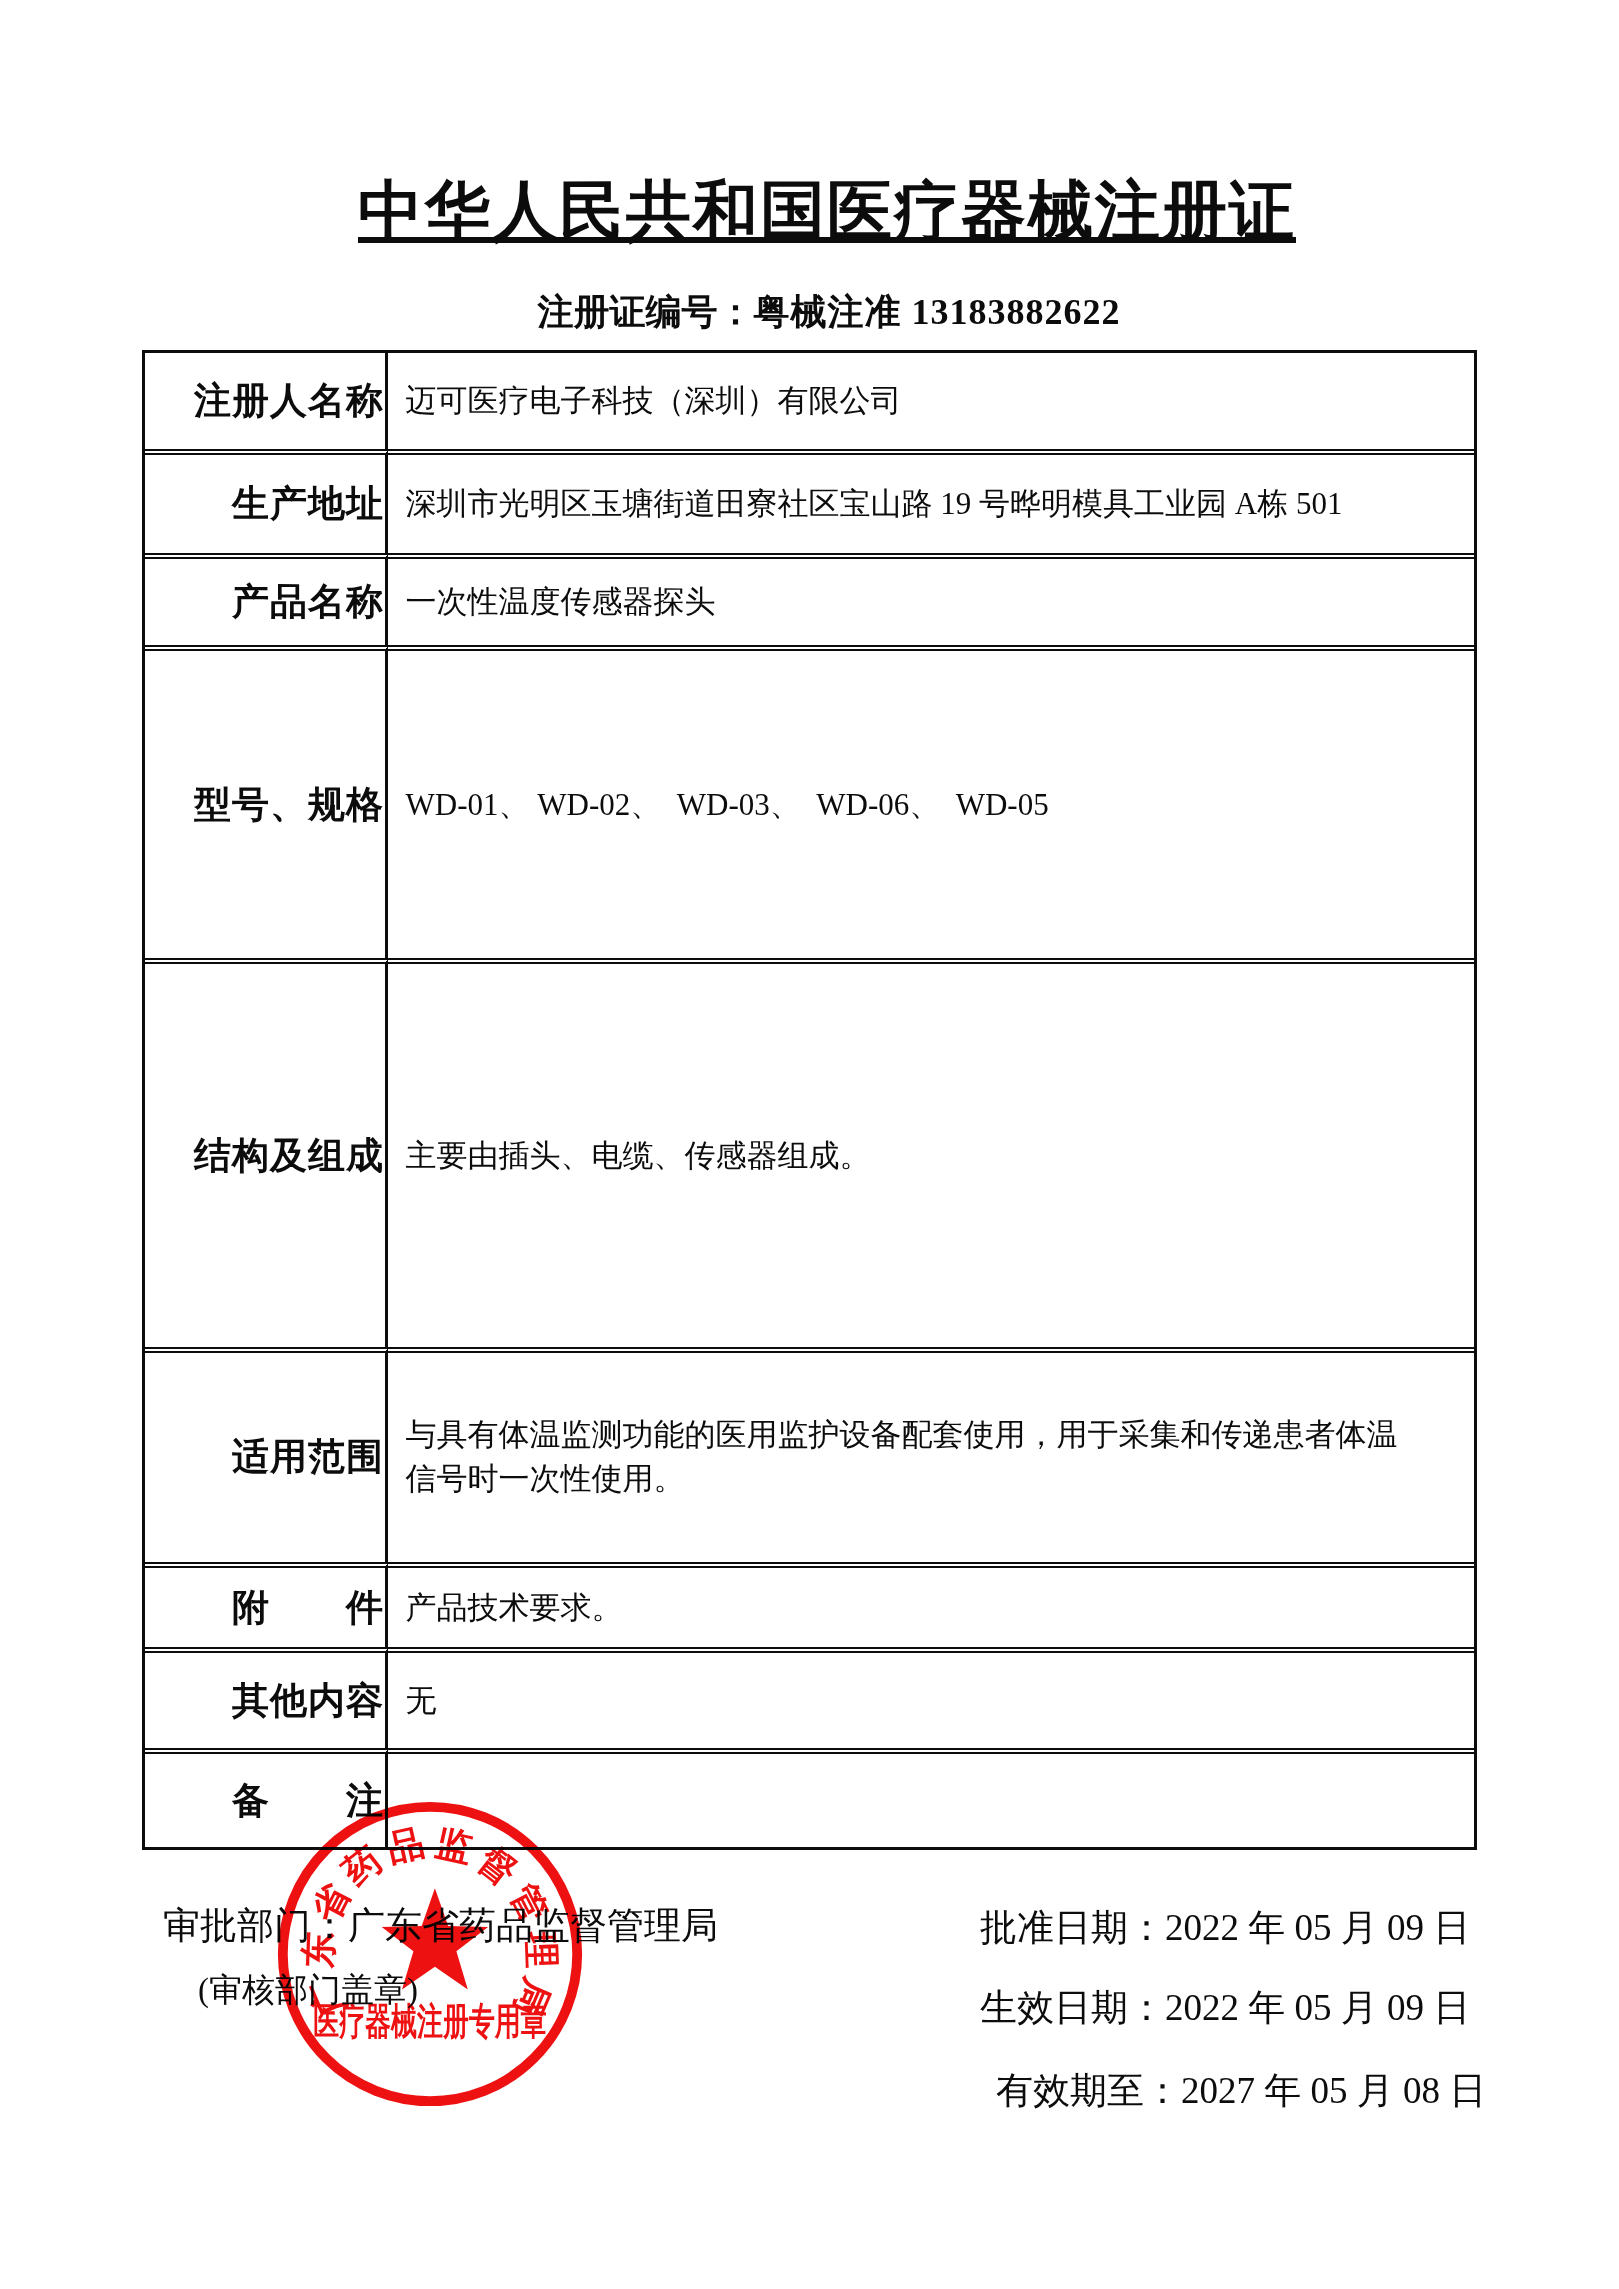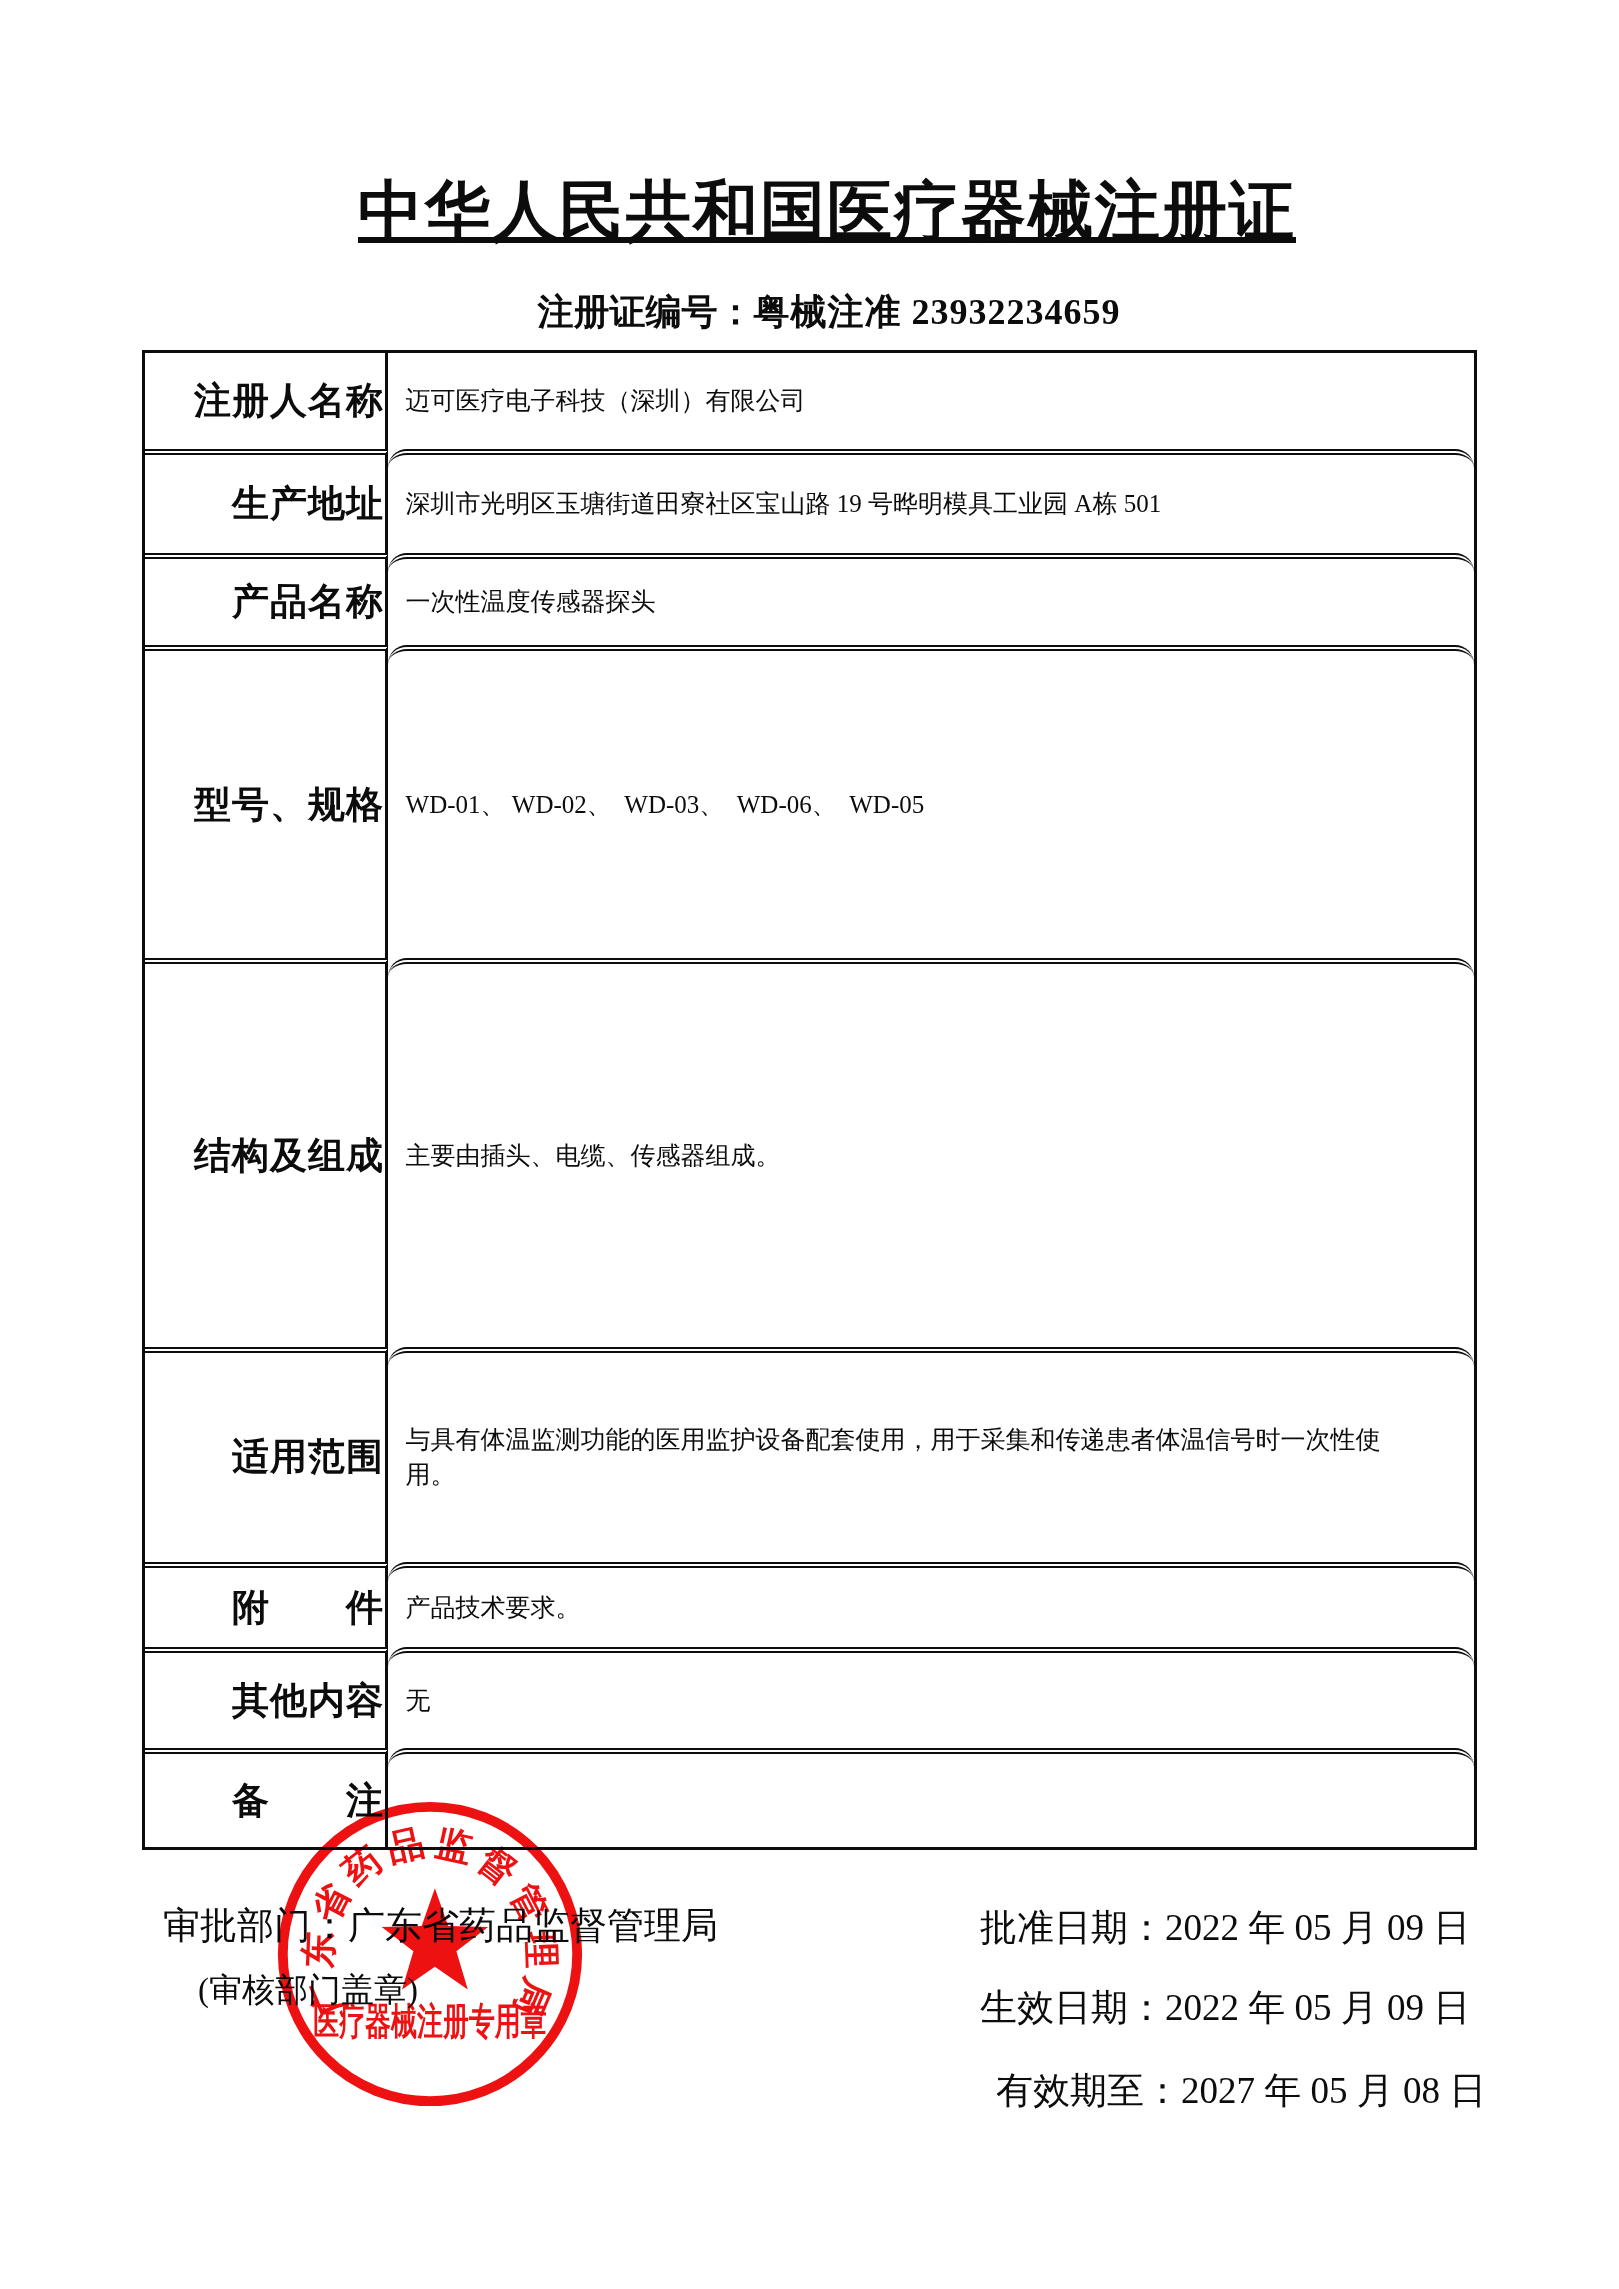--- a/index.html
+++ b/index.html
@@ -27,22 +27,22 @@
     border:3.9px solid #0c0c0c;
   }
   table.cert td{vertical-align:middle;overflow:hidden;}
   table.cert tr + tr td{border-top:6.9px double #0c0c0c;}
   td.lbl{
     width:238px;border-right:3.9px solid #0c0c0c;text-align:right;
     font-family:"DejaVu Sans","Liberation Sans",sans-serif;
     font-weight:700;font-size:37px;letter-spacing:1px;
   }
   td.val{
-    padding:3.9px 59px 3.9px 17.6px;font-size:25px;line-height:1.42;
-    white-space:pre-wrap;word-break:break-word;border-radius:19px;
+    padding:3.9px 59px 3.9px 17.6px;font-size:31px;line-height:1.42;
+    white-space:pre-wrap;word-break:break-word;
   }
   tr.r1 td{height:88px;}  tr.r2 td{height:86px;}  tr.r3 td{height:90px;}
   tr.r4 td{height:79px;}  tr.r5 td{height:299px;} tr.r6 td{height:375px;}
   tr.r7 td{height:201px;} tr.r8 td{height:72px;}  tr.r9 td{height:87px;}
   tr.r10 td{height:85px;}
   .dept-line{position:absolute;left:163px;top:1901px;font-size:37px;white-space:nowrap;}
   .seal-note{position:absolute;left:198px;top:1968px;font-size:33px;white-space:nowrap;}
   .dates{position:absolute;left:980px;top:1903px;width:549px;}
   .date-row{position:absolute;left:0;white-space:nowrap;font-size:37px;}
   .date-row.d0{top:0;} .date-row.d1{top:80px;} .date-row.d2{top:163px;margin-left:16px;}
@@ -61,21 +61,21 @@
     font-weight:700;font-size:38px;
   }
 </style>
 </head>
 <body>
 
 <div class="page">
 
   <div class="title">中华人民共和国医疗器械注册证</div>
 
-  <div class="subtitle"><span class="sub-label">注册证编号：</span><span class="sub-value">粤械注准 23932234659</span></div>
+  <div class="subtitle"><span class="sub-label">注册证编号：</span><span class="sub-value">粤械注准 13183882622</span></div>
 
   <table class="cert">
     <tbody>
       <tr class="r1">
         <td class="lbl">注册人名称</td>
         <td class="val">迈可医疗电子科技（深圳）有限公司</td>
       </tr>
       <tr class="r3">
         <td class="lbl">生产地址</td>
         <td class="val">深圳市光明区玉塘街道田寮社区宝山路 19 号晔明模具工业园 A栋 501</td>

